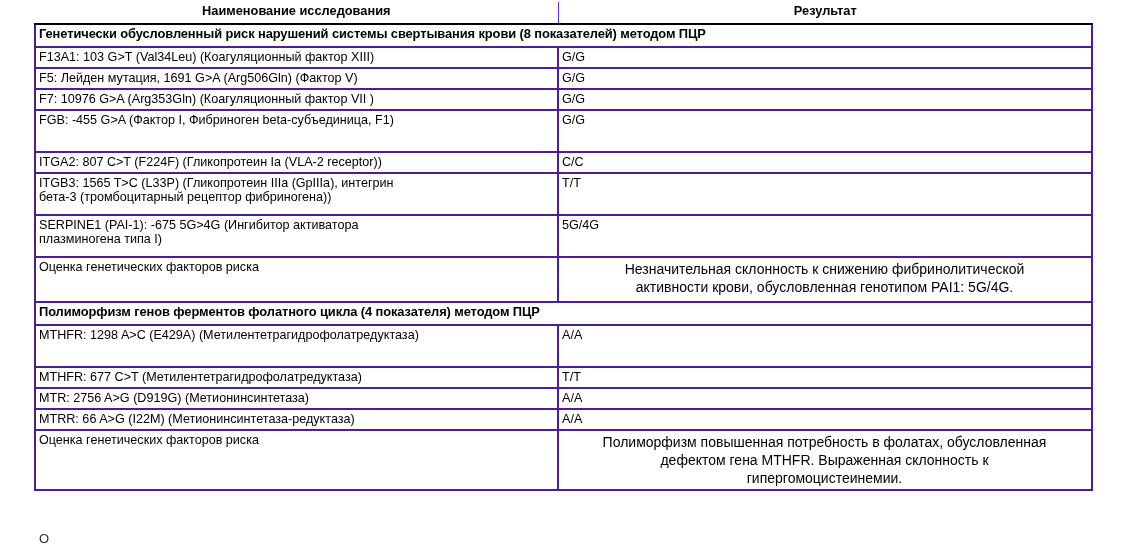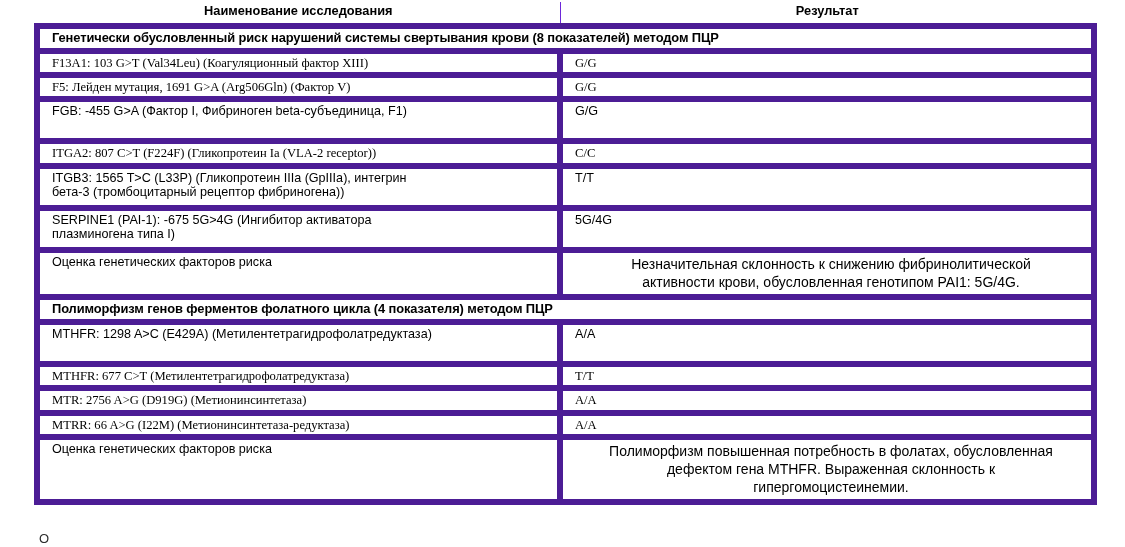--- a/index.html
+++ b/index.html
@@ -34,22 +34,22 @@
     table-layout: fixed;
     font-size: 12.6px;
     line-height: 1.15;
   }
 
   col.c-name { width: 523px; }
   col.c-res  { width: 534px; }
 
   table.report td,
   table.report th {
-    border: 6px solid #4c1d95;
-    padding: 2px 4px 2px 12px;
+    border: 2px solid #4c1d95;
+    padding: 2px 4px 2px 3px;
     vertical-align: top;
     box-sizing: border-box;
   }
 
   
   tr.head-row th {
     border: none;
     border-bottom: 2px solid #000000;
     font-weight: bold;
     font-size: 12.8px;
@@ -67,21 +67,21 @@
     padding-top: 3px;
     border-top: 1px solid #3a3a3a;
     border-bottom: 2px solid #000000;
     letter-spacing: -0.1px;
   }
 
   td.name  { text-align: left; }
   td.res   { text-align: left; }
 
   
-  tr.r-1 td { height: 21px; font-family: Liberation Serif, serif; }
+  tr.r-1 td { height: 21px; }
   tr.r-tall td { height: 42px; margin-left: 20px; }
   tr.r-assess td { height: 45px; }
   tr.r-assess2 td { height: 58px; }
 
   td.res.just {
     text-align: center;
     line-height: 1.28;
     padding-top: 3px;
     font-size: 14px;
   }
@@ -131,20 +131,24 @@
       </tr>
 
       <tr class="r-1">
         <td class="name">F13A1: 103 G&gt;T (Val34Leu) (Коагуляционный фактор XIII)</td>
         <td class="res">G/G</td>
       </tr>
       <tr class="r-1">
         <td class="name">F5: Лейден мутация, 1691 G&gt;A (Arg506Gln) (Фактор V)</td>
         <td class="res">G/G</td>
       </tr>
+      <tr class="r-1">
+        <td class="name">F7: 10976 G&gt;A (Arg353Gln) (Коагуляционный фактор VII )</td>
+        <td class="res">G/G</td>
+      </tr>
       <tr class="r-tall">
         <td class="name">FGB: -455 G&gt;A (Фактор I, Фибриноген beta-субъединица,  F1)</td>
         <td class="res">G/G</td>
       </tr>
       <tr class="r-1">
         <td class="name">ITGA2: 807 C&gt;T (F224F) (Гликопротеин Ia (VLA-2 receptor))</td>
         <td class="res">C/C</td>
       </tr>
       <tr class="r-tall">
         <td class="name">

